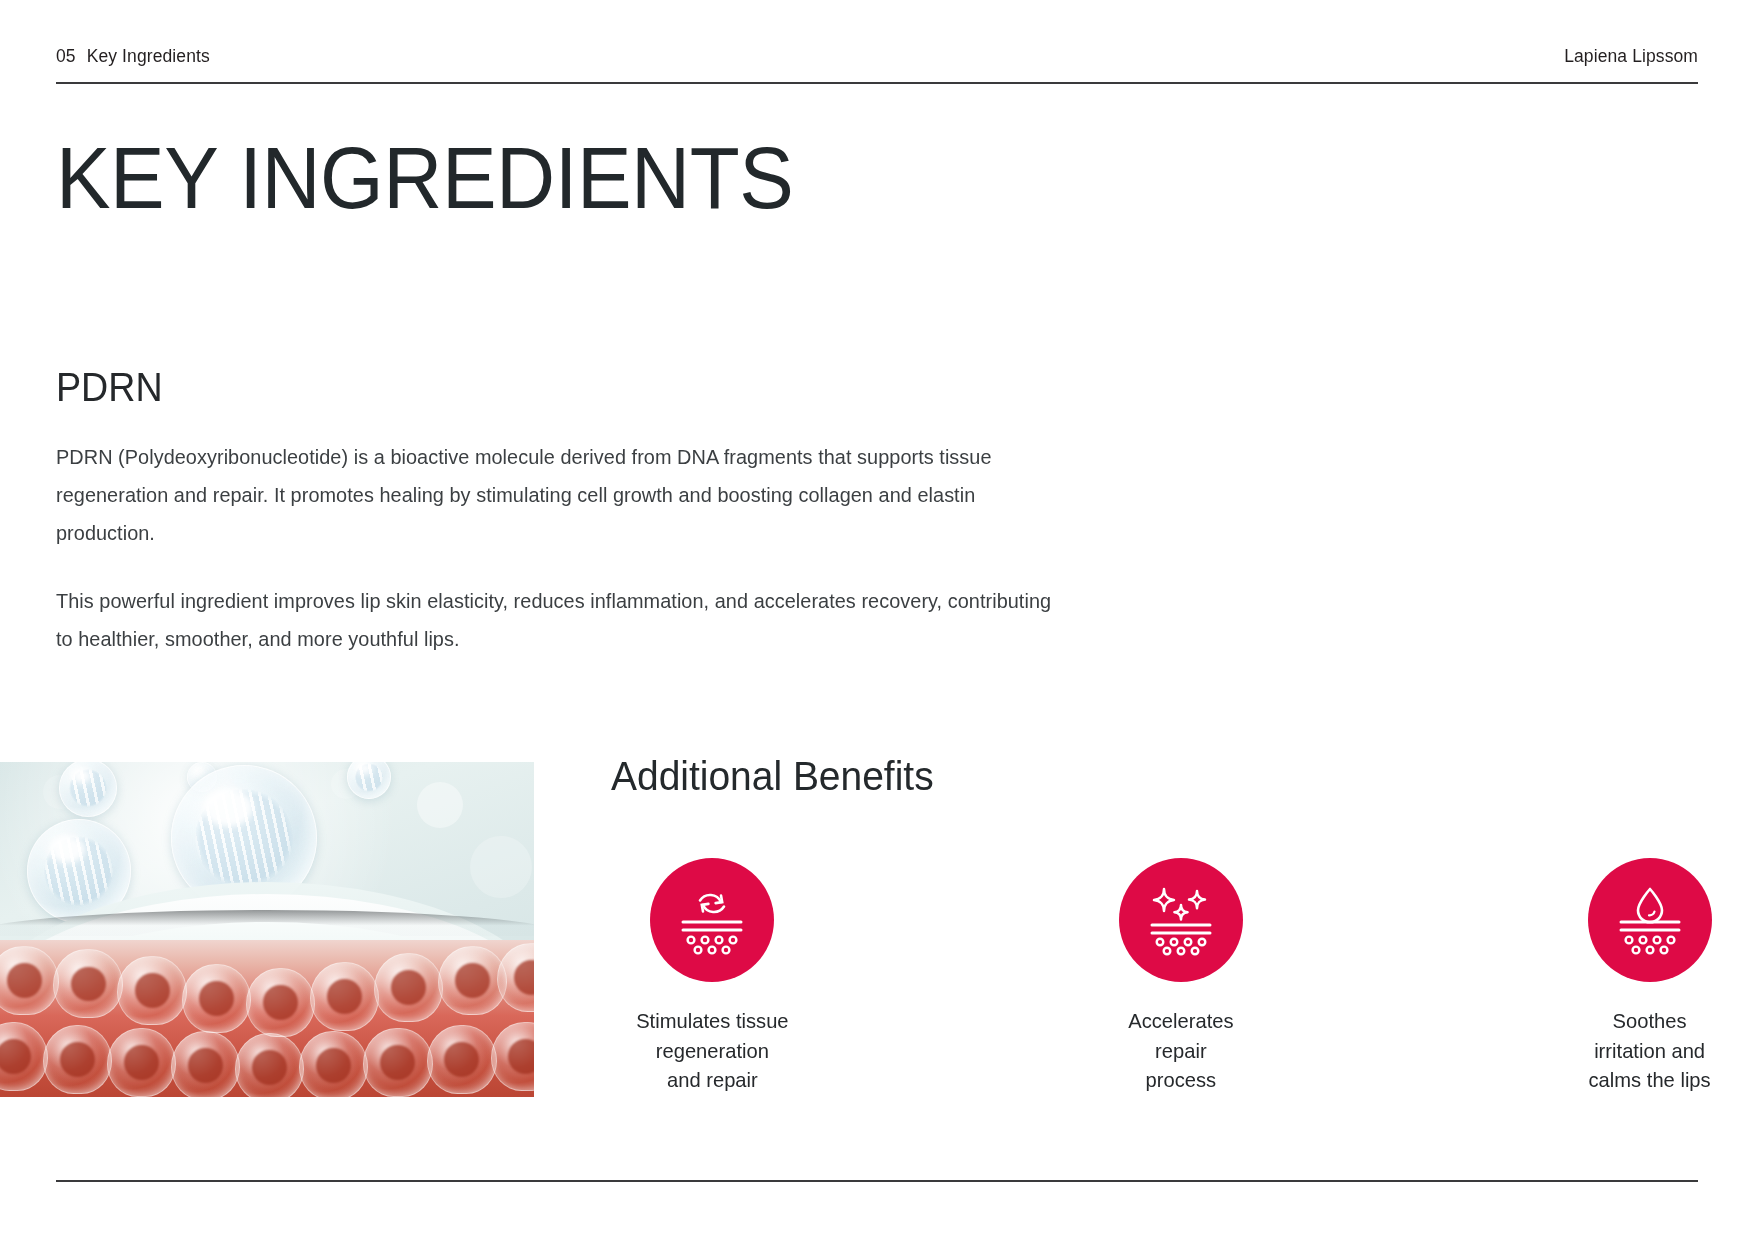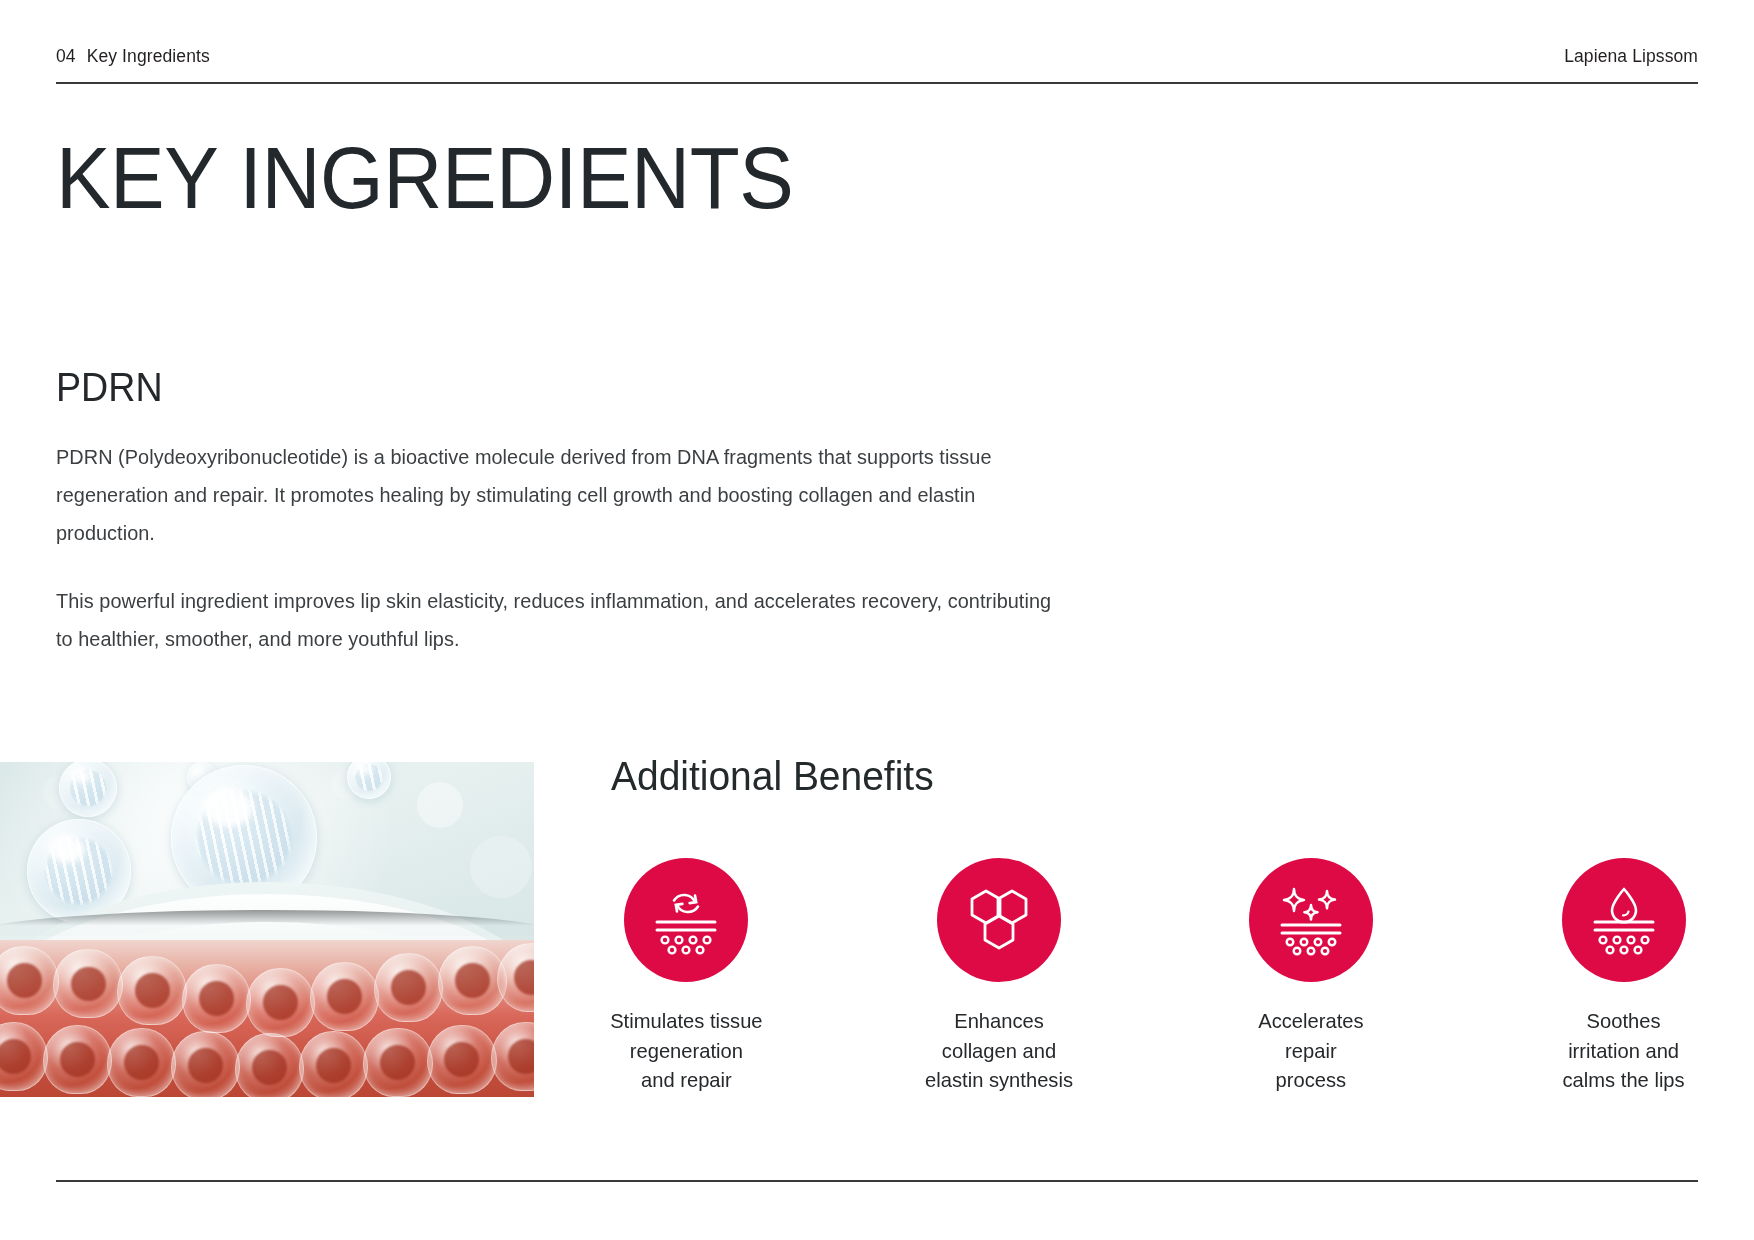--- a/index.html
+++ b/index.html
@@ -105,21 +105,21 @@
     border-radius:50% 50% 0 0/100% 100% 0 0;
   }
 
   
   .benefits-title {
     position:absolute; left:611px; top:755px;
     font-size:41px; line-height:1.05; font-weight:400; color:#24292c;
     transform:scaleX(0.95); transform-origin:left top;
   }
   .benefits-row {
-    position:absolute; left:590px; top:858px; width:1130px;
+    position:absolute; left:616px; top:858px; width:1130px;
     display:flex; justify-content:space-between; align-items:center;
   }
   .benefit { width:192px; display:flex; flex-direction:column; align-items:center; }
   .benefit-icon {
     width:124px; height:124px; border-radius:50%;
     display:flex; align-items:center; justify-content:center;
   }
   .benefit-icon svg { display:block; }
   .benefit-label {
     margin-top:24px; text-align:center;
@@ -133,21 +133,21 @@
     background:#3a3a3c;
   }
 </style>
 </head>
 <body>
 
 <div class="page">
 
   <div class="header">
     <div class="header-left">
-      <span class="header-num">04</span>
+      <span class="header-num">05</span>
       <span class="header-sec">Key Ingredients</span>
     </div>
     <span class="header-right">Lapiena Lipssom</span>
   </div>
   <div class="header-rule"></div>
 
   <h1 class="title">KEY INGREDIENTS</h1>
 
   <h2 class="sub-title">PDRN</h2>
   <div class="body-block">
@@ -259,30 +259,20 @@
           <circle cx="46" cy="59" r="3.4" stroke-width="2.4"></circle>
           <circle cx="60" cy="59" r="3.4" stroke-width="2.4"></circle>
           <circle cx="25" cy="69" r="3.4" stroke-width="2.4"></circle>
           <circle cx="39" cy="69" r="3.4" stroke-width="2.4"></circle>
           <circle cx="53" cy="69" r="3.4" stroke-width="2.4"></circle>
         </svg>
       </div>
       <div class="benefit-label">Stimulates tissue<br>regeneration<br>and repair</div>
     </div>
 
-    <div class="benefit">
-      <div class="benefit-icon" style="background:#DE0A46">
-        <svg width="74" height="74" viewBox="0 0 74 74" fill="none" stroke="#fff" stroke-width="2.8" stroke-linejoin="round">
-          <polygon points="24,8 38,16 38,32 24,40 10,32 10,16"></polygon>
-          <polygon points="50,8 64,16 64,32 50,40 36,32 36,16"></polygon>
-          <polygon points="37,33 51,41 51,57 37,65 23,57 23,41"></polygon>
-        </svg>
-      </div>
-      <div class="benefit-label">Enhances<br>collagen and<br>elastin synthesis</div>
-    </div>
 
     <div class="benefit">
       <div class="benefit-icon" style="background:#DE0A46">
         <svg width="78" height="78" viewBox="0 0 78 78" fill="none" stroke="#fff" stroke-width="2.5" stroke-linejoin="round">
           <path d="M22 8c0 6.5 4 10.5 10 11-6 .5-10 4.5-10 11-0-6.5-4-10.5-10-11 6-.5 10-4.5 10-11z"></path>
           <path d="M55 10c0 5 3.2 8.2 8 8.6-4.8.4-8 3.6-8 8.6 0-5-3.2-8.2-8-8.6 4.8-.4 8-3.6 8-8.6z"></path>
           <path d="M39 24c0 4.2 2.6 6.8 6.6 7.2-4 .4-6.6 3-6.6 7.2 0-4.2-2.6-6.8-6.6-7.2 4-.4 6.6-3 6.6-7.2z"></path>
           <path d="M10 44h58" stroke-width="3" stroke-linecap="round"></path>
           <path d="M10 52h58" stroke-width="3" stroke-linecap="round"></path>
           <circle cx="18" cy="61" r="3.3" stroke-width="2.4"></circle>

